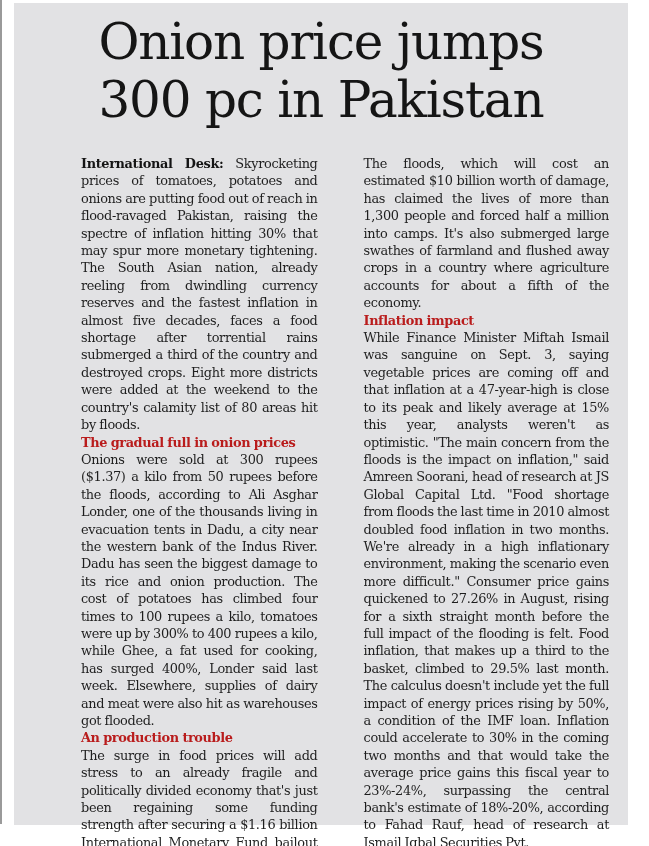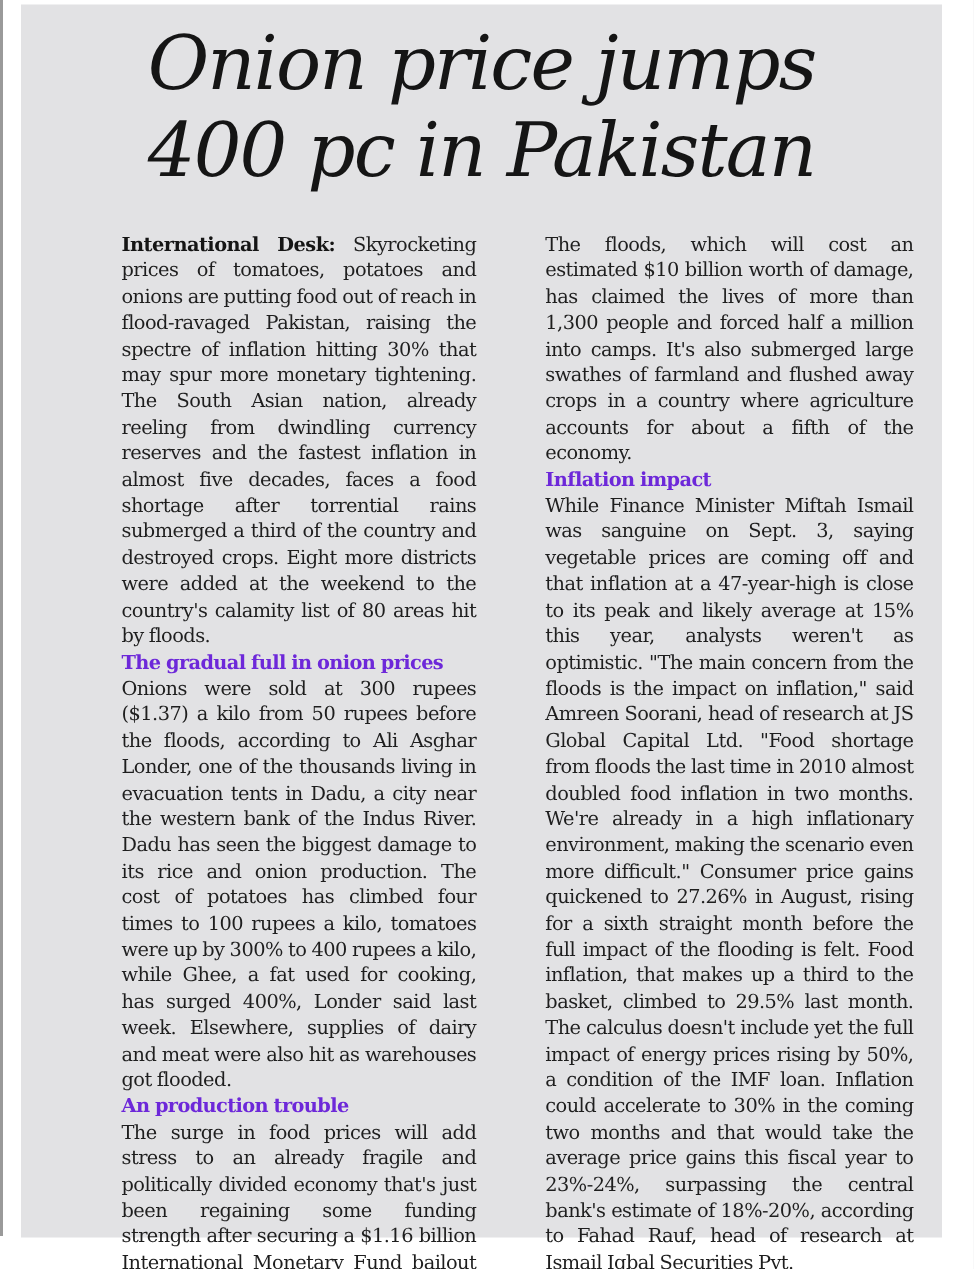--- a/index.html
+++ b/index.html
@@ -39,21 +39,20 @@
       font-weight: normal;
       color: #151515;
       margin: 0;
       font-size: 50px;
       line-height: 58px;
       letter-spacing: -1.2px;
     }
     .headline .line {
       display: block;
       white-space: nowrap;
-      font-style: italic;
     }
     .columns {
       position: absolute;
       top: 152px;
       left: 21px;
       width: 574px;
       display: flex;
       justify-content: space-between;
     }
     .col {
@@ -71,36 +70,36 @@
       width: 274px;
     }
     .col p {
       margin: 0;
       hyphens: auto;
     }
     .subhead {
       font-weight: bold;
       margin: 0;
       letter-spacing: -0.4px;
-      color: #6d28d9;
+      color: #b91c1c;
     }
     .dateline {
       font-weight: bold;
       color: #151515;
     }
   </style>
 </head>
 <body>
 
 <div class="edge-line"></div>
 
 <div class="panel">
   <h1 class="headline">
     <span class="line">Onion price jumps</span>
-    <span class="line">400 pc in Pakistan</span>
+    <span class="line">300 pc in Pakistan</span>
   </h1>
 
   <div class="columns">
     <div class="col left">
       <p><span class="dateline">International Desk:</span><span> Skyrocketing prices of tomatoes, potatoes and onions are putting food out of reach in flood-ravaged Pakistan, raising the spectre of inflation hitting 30% that may spur more monetary tightening. The South Asian nation, already reeling from dwindling currency reserves and the fastest inflation in almost five decades, faces a food shortage after torrential rains submerged a third of the country and destroyed crops. Eight more districts were added at the weekend to the country's calamity list of 80 areas hit by floods.</span></p>
       <p class="subhead">The gradual full in onion prices</p>
       <p>Onions were sold at 300 rupees ($1.37) a kilo from 50 rupees before the floods, according to Ali Asghar Londer, one of the thousands living in evacuation tents in Dadu, a city near the western bank of the Indus River. Dadu has seen the biggest damage to its rice and onion production. The cost of potatoes has climbed four times to 100 rupees a kilo, tomatoes were up by 300% to 400 rupees a kilo, while Ghee, a fat used for cooking, has surged 400%, Londer said last week. Elsewhere, supplies of dairy and meat were also hit as warehouses got flooded.</p>
       <p class="subhead">An production trouble</p>
       <p>The surge in food prices will add stress to an already fragile and politically divided economy that's just been regaining some funding strength after securing a $1.16 billion International Monetary Fund bailout and $7 billion in pledges from Qatar, Saudi Arabia and the UAE.</p>
     </div>

